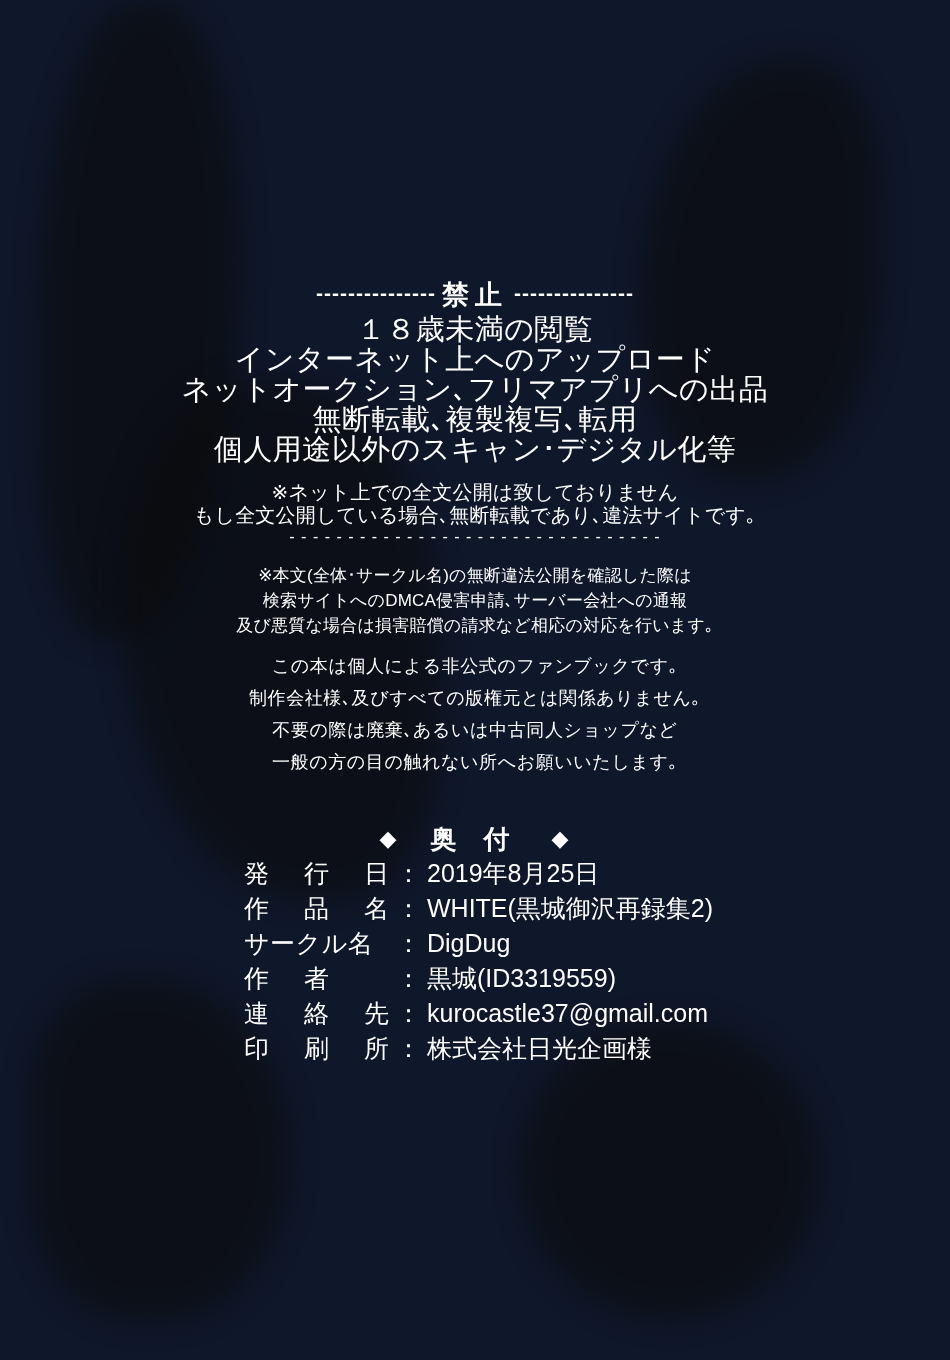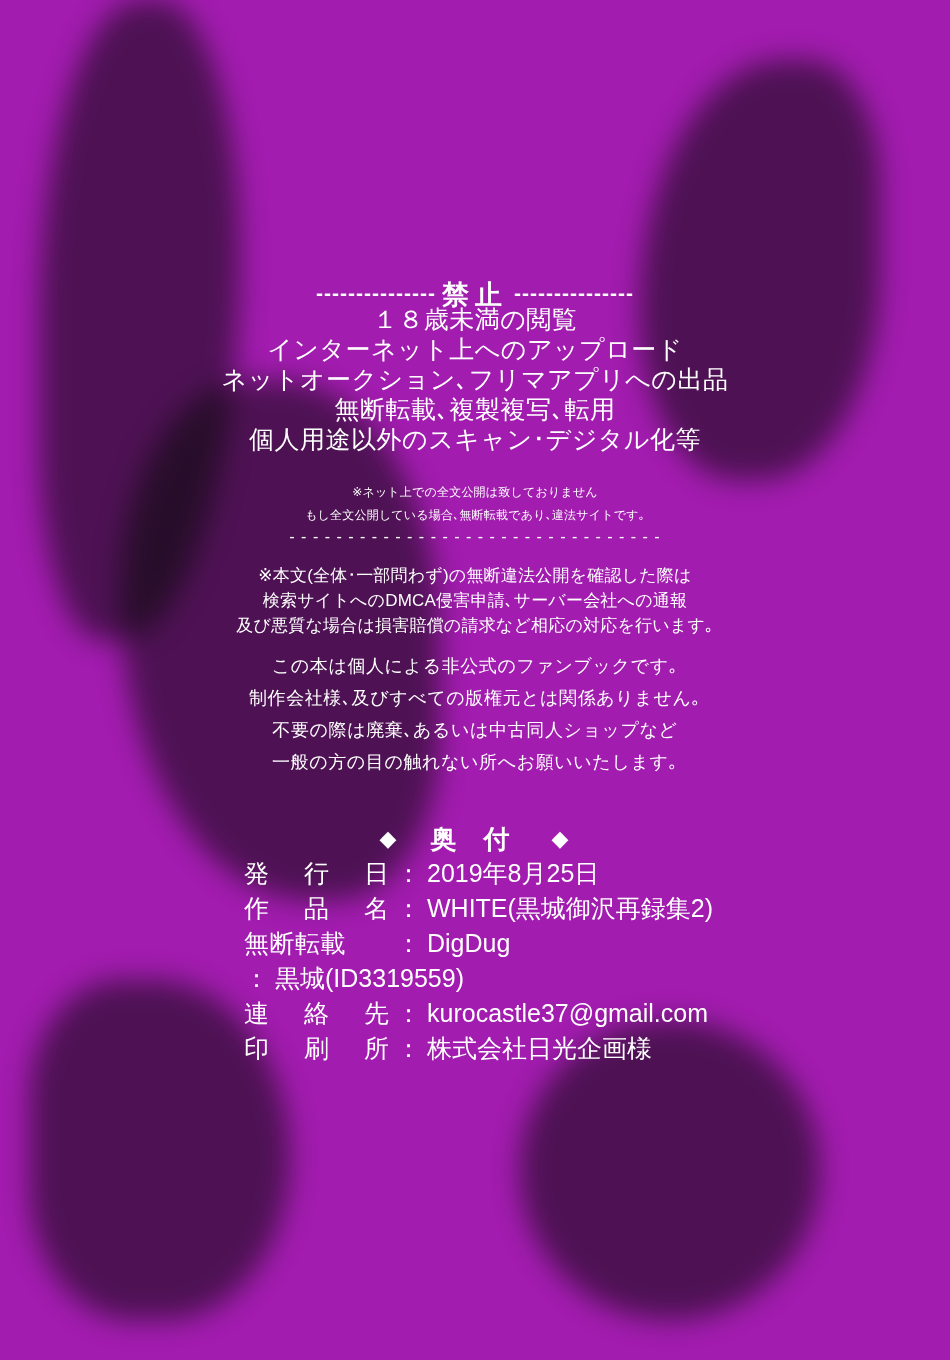--- a/index.html
+++ b/index.html
@@ -12,21 +12,21 @@
     height: 1360px;
     position: relative;
     overflow: hidden;
     font-family: "Liberation Sans", "DejaVu Sans", sans-serif;
     color: #ffffff;
   }
 
   .page {
     position: absolute;
     inset: 0;
-    background: #a21caf;
+    background: #0f172a;
   }
 
   
   .ghost {
     position: absolute;
     background: #0a0a0a;
     opacity: 0.55;
     filter: blur(14px);
   }
   .ghost.g1 { left: 40px;  top: 0px;    width: 200px; height: 640px; border-radius: 50% 40% 60% 30%; }
@@ -60,33 +60,33 @@
     letter-spacing: 1px;
     vertical-align: 4px;
   }
   .kinshi-head .label {
     margin: 0 6px;
     letter-spacing: 6px;
   }
 
   .kinshi-lines {
     position: absolute;
-    top: 304px;
-    width: 100%;
-    font-size: 25px;
+    top: 314px;
+    width: 100%;
+    font-size: 29px;
     line-height: 30px;
     letter-spacing: 0.5px;
     font-weight: 500;
   }
 
   .note-small {
     position: absolute;
     top: 481px;
     width: 100%;
-    font-size: 12px;
+    font-size: 20px;
     line-height: 23px;
     letter-spacing: 0.2px;
   }
 
   .divider {
     position: absolute;
     top: 528px;
     width: 100%;
     font-size: 16px;
     letter-spacing: 1px;
@@ -179,21 +179,21 @@
     </div>
 
     <div class="note-small">
       <div>※ネット上での全文公開は致しておりません</div>
       <div>もし全文公開している場合､無断転載であり､違法サイトです｡</div>
     </div>
 
     <div class="divider">- - - - - - - - - - - - - - - - - - - - - - - - - - - - - - - -</div>
 
     <div class="warn-block">
-      <div>※本文(全体･一部問わず)の無断違法公開を確認した際は</div>
+      <div>※本文(全体･サークル名)の無断違法公開を確認した際は</div>
       <div>検索サイトへのDMCA侵害申請､サーバー会社への通報</div>
       <div>及び悪質な場合は損害賠償の請求など相応の対応を行います｡</div>
     </div>
 
     <div class="fanbook-block">
       <div>この本は個人による非公式のファンブックです｡</div>
       <div>制作会社様､及びすべての版権元とは関係ありません｡</div>
       <div>不要の際は廃棄､あるいは中古同人ショップなど</div>
       <div>一般の方の目の触れない所へお願いいたします｡</div>
     </div>
@@ -207,25 +207,26 @@
         <span class="key spread">発 行 日</span>
         <span class="sep">：</span>
         <span class="val">2019年8月25日</span>
       </div>
       <div class="row">
         <span class="key spread">作 品 名</span>
         <span class="sep">：</span>
         <span class="val">WHITE(黒城御沢再録集2)</span>
       </div>
       <div class="row">
-        <span class="key">無断転載</span>
+        <span class="key">サークル名</span>
         <span class="sep">：</span>
         <span class="val">DigDug</span>
       </div>
       <div class="row">
+        <span class="key spread">作 者</span>
         <span class="sep">：</span>
         <span class="val">黒城(ID3319559)</span>
       </div>
       <div class="row">
         <span class="key spread">連 絡 先</span>
         <span class="sep">：</span>
         <span class="val">kurocastle37@gmail.com</span>
       </div>
       <div class="row">
         <span class="key spread">印 刷 所</span>

